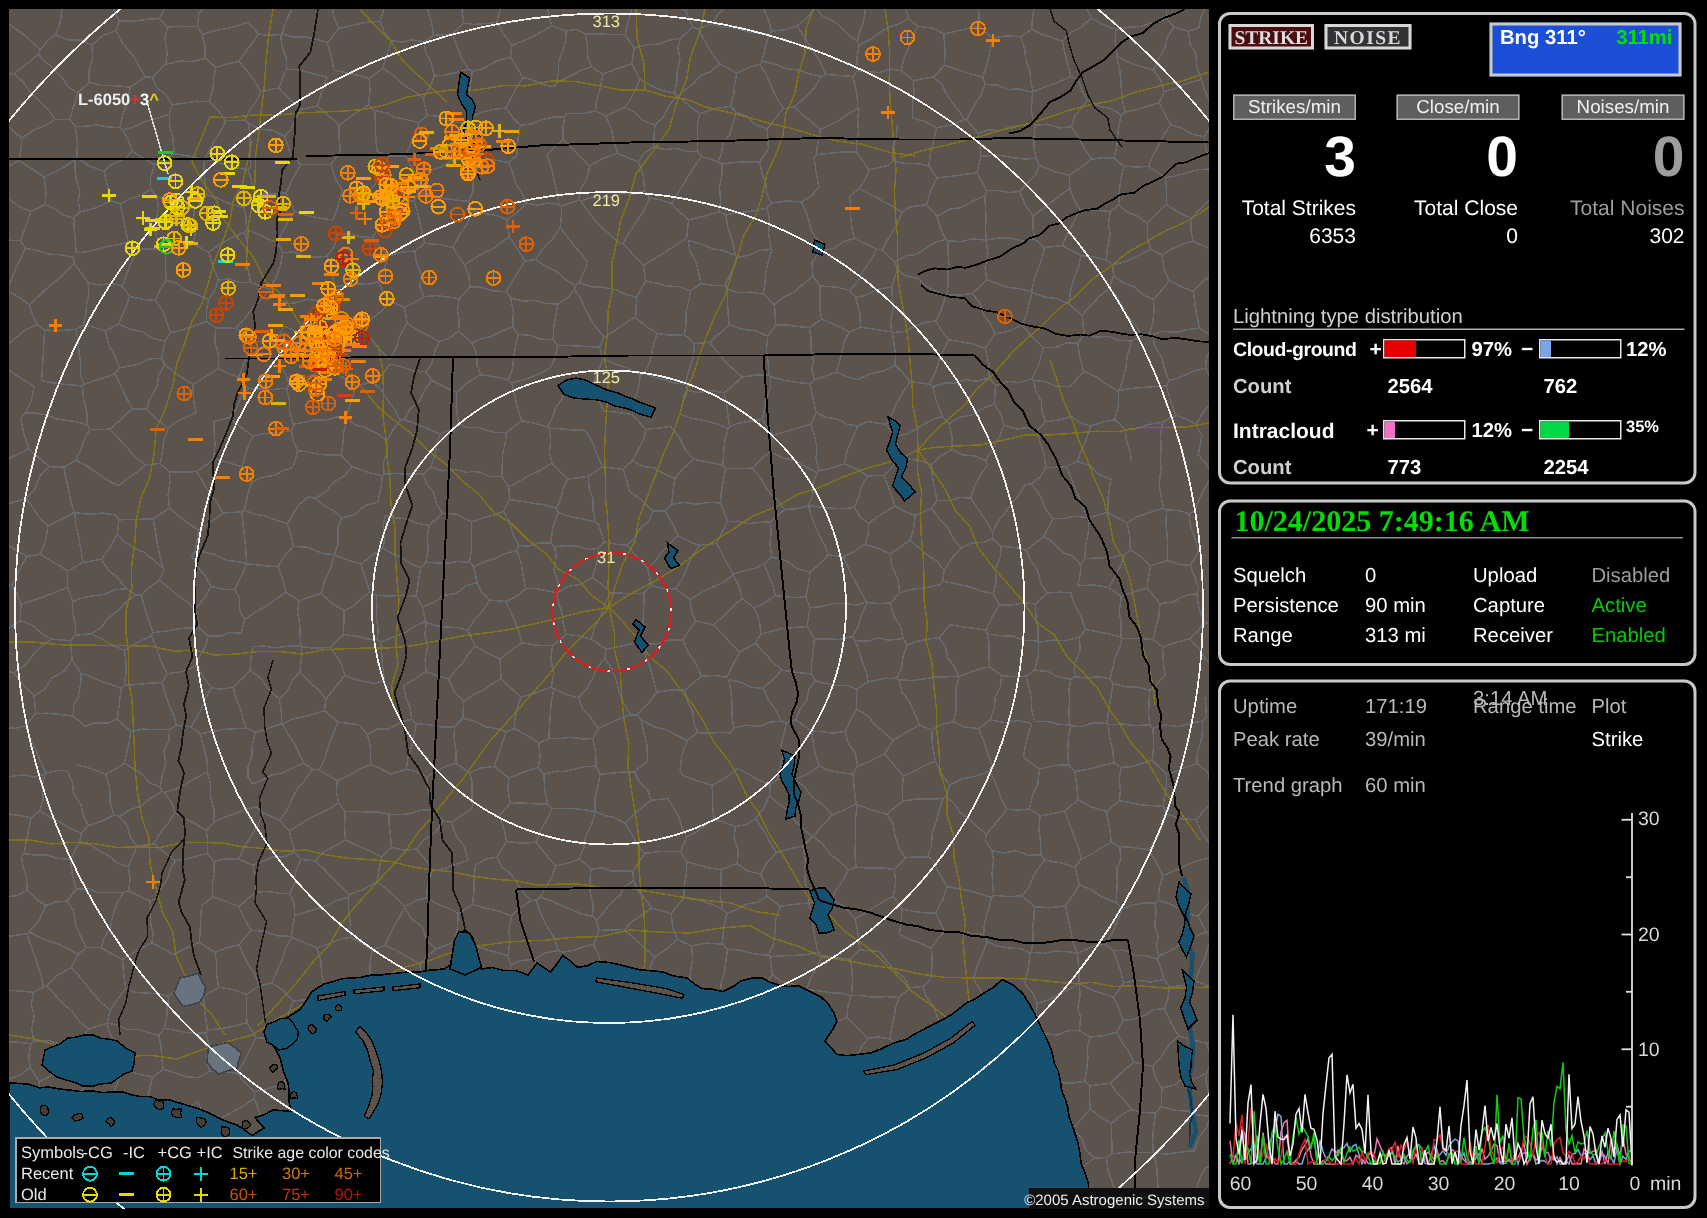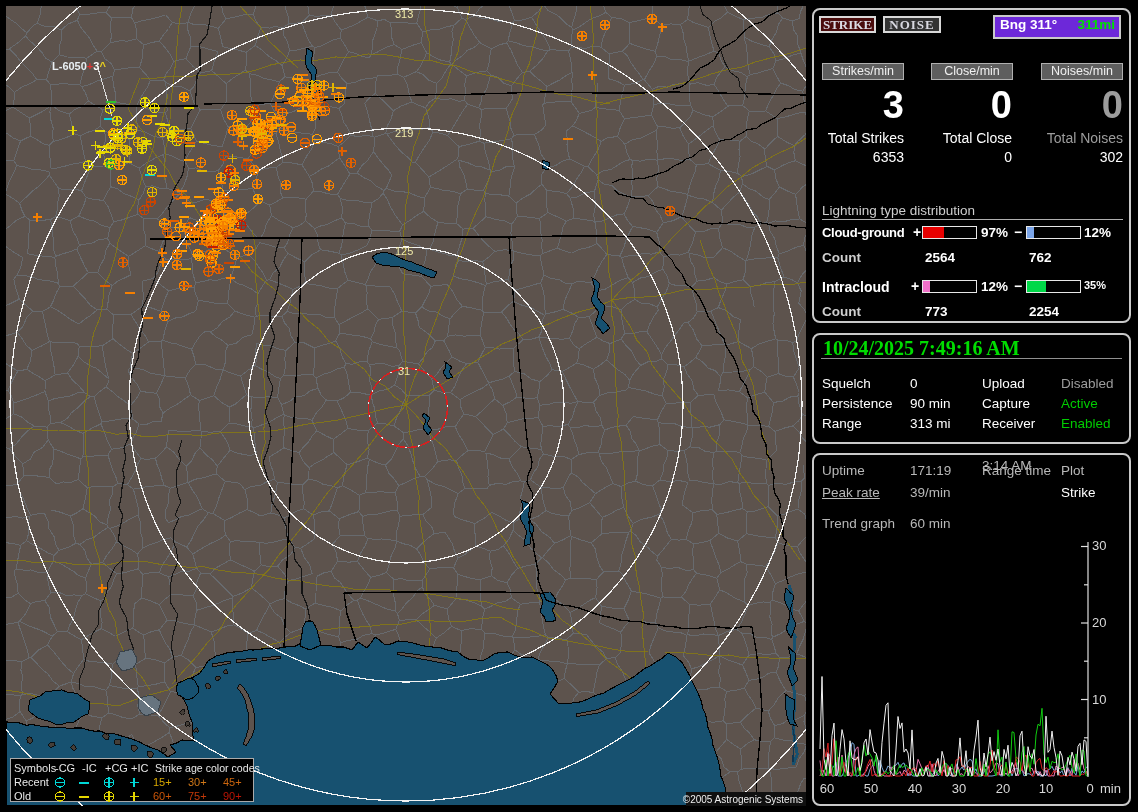--- a/index.html
+++ b/index.html
@@ -899,21 +899,21 @@
     <text x="182" y="794" font-family="Liberation Sans, sans-serif" font-size="11" fill="#c23808">75+</text>
     <text x="217" y="794" font-family="Liberation Sans, sans-serif" font-size="11" fill="#bc1404">90+</text>
     <rect x="680" y="786" width="120" height="14" fill="#101010"></rect>
     <text x="797" y="797" text-anchor="end" font-family="Liberation Sans, sans-serif" font-size="10" fill="#eeeeee">©2005 Astrogenic Systems</text>
   </svg>
 
 <div class="panel" style="left:812px; top:8px; width:319px; height:315px;"></div>
 
 <div class="btn" style="left:819px; top:16px; width:57px; height:17px; background:#4a0c0c; border:2px solid #d8d8d8; color:#dcdce4; font-family:'Liberation Serif', serif; font-size:13px; line-height:13px;">STRIKE</div>
 <div class="btn" style="left:883px; top:16px; width:58px; height:17px; background:#333333; border:2px solid #d8d8d8; color:#d8d8e0; font-family:'Liberation Serif', serif; font-size:13px; line-height:13px; letter-spacing:1px;">NOISE</div>
-<div class="abs" style="left:993px; top:15px; width:128px; height:24px; background:#6d28d9; border:2px solid #c9c9c9; font-weight:bold; font-size:13.5px; line-height:15px;">
+<div class="abs" style="left:993px; top:15px; width:128px; height:36px; background:#1d4ed8; border:2px solid #c9c9c9; font-weight:bold; font-size:13.5px; line-height:15px;">
   <span style="color:#fff; padding-left:5px;">Bng 311°</span><span style="color:#00e000; float:right; padding-right:4px;">311mi</span>
 </div>
 
 <div class="btn" style="left:822px; top:63px; width:82px; height:17px; background:#5e5e5e; border:1px solid #b0b0b0; color:#f0f0f0; font-size:12.5px; line-height:15px; font-weight:normal;">Strikes/min</div>
 <div class="btn" style="left:931px; top:63px; width:82px; height:17px; background:#5e5e5e; border:1px solid #b0b0b0; color:#f0f0f0; font-size:12.5px; line-height:15px; font-weight:normal;">Close/min</div>
 <div class="btn" style="left:1041px; top:63px; width:82px; height:17px; background:#5e5e5e; border:1px solid #b0b0b0; color:#f0f0f0; font-size:12.5px; line-height:15px; font-weight:normal;">Noises/min</div>
 
 <div class="abs w" style="left:804px; top:84px; width:100px; text-align:right; font-size:38px; font-weight:bold;">3</div>
 <div class="abs w" style="left:912px; top:84px; width:100px; text-align:right; font-size:38px; font-weight:bold;">0</div>
 <div class="abs gy" style="left:1023px; top:84px; width:100px; text-align:right; font-size:38px; font-weight:bold;">0</div>
@@ -972,21 +972,21 @@
 <div class="lbl w" style="left:822px; top:416px;">Range</div>
 <div class="lbl w" style="left:910px; top:416px;">313 mi</div>
 <div class="lbl w" style="left:982px; top:416px;">Receiver</div>
 <div class="lbl gn" style="left:1061px; top:416px;">Enabled</div>
 
 <div class="panel" style="left:812px; top:453px; width:319px; height:353px;"></div>
 <div class="lbl lgy" style="left:822px; top:463px;">Uptime</div>
 <div class="lbl lgy" style="left:910px; top:463px;">171:19</div>
 <div class="lbl lgy" style="left:982px; top:463px;">Range time</div>
 <div class="lbl lgy" style="left:1061px; top:463px;">Plot</div>
-<div class="lbl lgy" style="left:822px; top:485px;text-decoration:underline;">Peak rate</div>
+<div class="lbl lgy" style="left:822px; top:485px;">Peak rate</div>
 <div class="lbl lgy" style="left:910px; top:485px;">39/min</div>
 <div class="lbl lgy" style="left:982px; top:458px;">3:14 AM</div>
 <div class="lbl w" style="left:1061px; top:485px;">Strike</div>
 <div class="lbl lgy" style="left:822px; top:516px;">Trend graph</div>
 <div class="lbl lgy" style="left:910px; top:516px;">60 min</div>
 
 <svg width="1138" height="812" viewBox="0 0 1138 812" style="position:absolute;left:0;top:0" font-family="Liberation Sans, sans-serif">
     <path d="M820.0 776.0 L822.0 770.5 L824.0 771.2 L826.0 776.0 L828.0 771.8 L830.0 773.9 L832.0 768.6 L834.0 766.1 L836.0 761.7 L838.0 776.0 L840.0 776.0 L842.0 776.0 L844.0 771.9 L846.0 763.1 L848.0 757.8 L850.0 753.0 L852.0 742.7 L854.0 744.2 L856.0 776.0 L858.0 776.0 L860.0 773.9 L862.0 776.0 L864.0 773.7 L866.0 776.0 L868.0 776.0 L870.0 769.3 L872.0 766.4 L874.0 763.6 L876.0 758.7 L878.0 773.4 L880.0 760.3 L882.0 767.5 L884.0 772.3 L886.0 770.8 L888.0 765.9 L890.0 767.9 L892.0 768.1 L894.0 765.8 L896.0 765.1 L898.0 762.3 L900.0 767.8 L902.0 764.1 L904.0 762.9 L906.0 769.9 L908.0 776.0 L910.0 772.4 L912.0 775.5 L914.0 776.0 L916.0 776.0 L918.0 776.0 L920.0 769.7 L922.0 769.6 L924.0 770.4 L926.0 770.9 L928.0 767.7 L930.0 771.8 L932.0 774.7 L934.0 773.2 L936.0 771.3 L938.0 775.9 L940.0 774.2 L942.0 769.0 L944.0 764.5 L946.0 763.5 L948.0 765.7 L950.0 775.4 L952.0 776.0 L954.0 770.7 L956.0 763.7 L958.0 771.2 L960.0 769.8 L962.0 767.0 L964.0 770.2 L966.0 764.1 L968.0 761.3 L970.0 759.4 L972.0 760.6 L974.0 772.0 L976.0 768.8 L978.0 776.0 L980.0 776.0 L982.0 776.0 L984.0 771.9 L986.0 769.1 L988.0 776.0 L990.0 776.0 L992.0 776.0 L994.0 775.6 L996.0 774.8 L998.0 772.1 L1000.0 775.6 L1002.0 776.0 L1004.0 775.3 L1006.0 772.9 L1008.0 776.0 L1010.0 768.6 L1012.0 776.0 L1014.0 769.8 L1016.0 768.6 L1018.0 768.4 L1020.0 772.0 L1022.0 769.3 L1024.0 776.0 L1026.0 774.7 L1028.0 773.6 L1030.0 774.1 L1032.0 776.0 L1034.0 771.3 L1036.0 773.4 L1038.0 771.1 L1040.0 776.0 L1042.0 776.0 L1044.0 774.0 L1046.0 776.0 L1048.0 769.5 L1050.0 769.0 L1052.0 766.3 L1054.0 770.6 L1056.0 768.9 L1058.0 769.5 L1060.0 773.1 L1062.0 770.6 L1064.0 776.0 L1066.0 773.7 L1068.0 767.6 L1070.0 776.0 L1072.0 768.1 L1074.0 772.0 L1076.0 775.4 L1078.0 765.3 L1080.0 776.0 L1082.0 770.9 L1084.0 772.8 L1086.0 767.6 L1088.0 766.2" fill="none" stroke="#7aa8d8" stroke-width="1.0"></path>
     <path d="M820.0 760.5 L822.0 776.0 L824.0 769.9 L826.0 776.0 L828.0 752.1 L830.0 756.3 L832.0 776.0 L834.0 776.0 L836.0 774.3 L838.0 757.1 L840.0 776.0 L842.0 755.1 L844.0 770.1 L846.0 772.7 L848.0 771.2 L850.0 775.9 L852.0 776.0 L854.0 754.5 L856.0 748.5 L858.0 746.9 L860.0 776.0 L862.0 776.0 L864.0 773.3 L866.0 771.6 L868.0 766.3 L870.0 763.4 L872.0 759.1 L874.0 770.6 L876.0 776.0 L878.0 776.0 L880.0 776.0 L882.0 773.7 L884.0 776.0 L886.0 776.0 L888.0 776.0 L890.0 776.0 L892.0 766.8 L894.0 768.8 L896.0 774.2 L898.0 773.7 L900.0 771.4 L902.0 776.0 L904.0 770.2 L906.0 771.7 L908.0 773.1 L910.0 775.7 L912.0 770.1 L914.0 768.8 L916.0 771.3 L918.0 759.3 L920.0 763.8 L922.0 768.7 L924.0 771.0 L926.0 766.9 L928.0 764.9 L930.0 776.0 L932.0 763.9 L934.0 773.9 L936.0 776.0 L938.0 771.0 L940.0 768.5 L942.0 773.5 L944.0 769.5 L946.0 775.2 L948.0 776.0 L950.0 770.6 L952.0 768.1 L954.0 770.4 L956.0 772.6 L958.0 766.7 L960.0 774.5 L962.0 773.7 L964.0 776.0 L966.0 770.3 L968.0 766.5 L970.0 768.0 L972.0 776.0 L974.0 771.0 L976.0 773.3 L978.0 775.4 L980.0 774.6 L982.0 775.8 L984.0 767.6 L986.0 774.3 L988.0 765.7 L990.0 772.8 L992.0 770.9 L994.0 767.4 L996.0 762.8 L998.0 763.7 L1000.0 774.8 L1002.0 774.0 L1004.0 774.1 L1006.0 773.6 L1008.0 774.7 L1010.0 771.9 L1012.0 771.7 L1014.0 767.4 L1016.0 762.3 L1018.0 776.0 L1020.0 772.2 L1022.0 768.8 L1024.0 773.3 L1026.0 772.4 L1028.0 764.5 L1030.0 768.8 L1032.0 768.2 L1034.0 773.3 L1036.0 770.6 L1038.0 776.0 L1040.0 771.5 L1042.0 776.0 L1044.0 775.2 L1046.0 770.0 L1048.0 776.0 L1050.0 776.0 L1052.0 775.7 L1054.0 776.0 L1056.0 766.0 L1058.0 767.7 L1060.0 768.8 L1062.0 767.6 L1064.0 766.7 L1066.0 775.6 L1068.0 768.5 L1070.0 771.0 L1072.0 776.0 L1074.0 759.6 L1076.0 767.4 L1078.0 763.3 L1080.0 770.1 L1082.0 759.0 L1084.0 769.4 L1086.0 771.0 L1088.0 776.0" fill="none" stroke="#e878b0" stroke-width="1.0"></path>
     <path d="M820.0 776.0 L822.0 772.4 L824.0 748.6 L826.0 757.1 L828.0 743.1 L830.0 776.0 L832.0 761.9 L834.0 738.7 L836.0 760.6 L838.0 761.8 L840.0 776.0 L842.0 768.6 L844.0 762.3 L846.0 773.0 L848.0 776.0 L850.0 772.3 L852.0 775.2 L854.0 771.0 L856.0 757.5 L858.0 758.2 L860.0 773.3 L862.0 776.0 L864.0 776.0 L866.0 769.3 L868.0 763.5 L870.0 759.5 L872.0 776.0 L874.0 774.8 L876.0 774.0 L878.0 776.0 L880.0 776.0 L882.0 776.0 L884.0 771.8 L886.0 774.3 L888.0 776.0 L890.0 776.0 L892.0 776.0 L894.0 775.2 L896.0 776.0 L898.0 776.0 L900.0 776.0 L902.0 775.3 L904.0 772.5 L906.0 776.0 L908.0 768.0 L910.0 773.9 L912.0 768.7 L914.0 767.7 L916.0 769.1 L918.0 776.0 L920.0 775.2 L922.0 774.8 L924.0 772.7 L926.0 765.6 L928.0 767.0 L930.0 761.0 L932.0 771.9 L934.0 763.4 L936.0 766.6 L938.0 761.0 L940.0 769.5 L942.0 776.0 L944.0 760.7 L946.0 776.0 L948.0 765.6 L950.0 771.1 L952.0 776.0 L954.0 776.0 L956.0 759.8 L958.0 759.8 L960.0 756.6 L962.0 766.6 L964.0 765.3 L966.0 771.5 L968.0 771.6 L970.0 767.5 L972.0 767.3 L974.0 776.0 L976.0 776.0 L978.0 776.0 L980.0 761.4 L982.0 772.7 L984.0 776.0 L986.0 776.0 L988.0 776.0 L990.0 764.7 L992.0 750.0 L994.0 766.5 L996.0 770.8 L998.0 775.3 L1000.0 767.6 L1002.0 764.8 L1004.0 776.0 L1006.0 764.3 L1008.0 773.6 L1010.0 768.8 L1012.0 773.6 L1014.0 771.8 L1016.0 756.9 L1018.0 758.5 L1020.0 762.0 L1022.0 770.6 L1024.0 757.7 L1026.0 755.0 L1028.0 762.5 L1030.0 771.1 L1032.0 776.0 L1034.0 776.0 L1036.0 762.8 L1038.0 759.8 L1040.0 758.4 L1042.0 768.6 L1044.0 770.7 L1046.0 767.6 L1048.0 769.3 L1050.0 776.0 L1052.0 774.3 L1054.0 770.6 L1056.0 772.5 L1058.0 769.4 L1060.0 776.0 L1062.0 776.0 L1064.0 775.3 L1066.0 776.0 L1068.0 776.0 L1070.0 773.3 L1072.0 776.0 L1074.0 776.0 L1076.0 776.0 L1078.0 776.0 L1080.0 776.0 L1082.0 774.0 L1084.0 774.4 L1086.0 771.9 L1088.0 773.5" fill="none" stroke="#d82020" stroke-width="1.0"></path>

